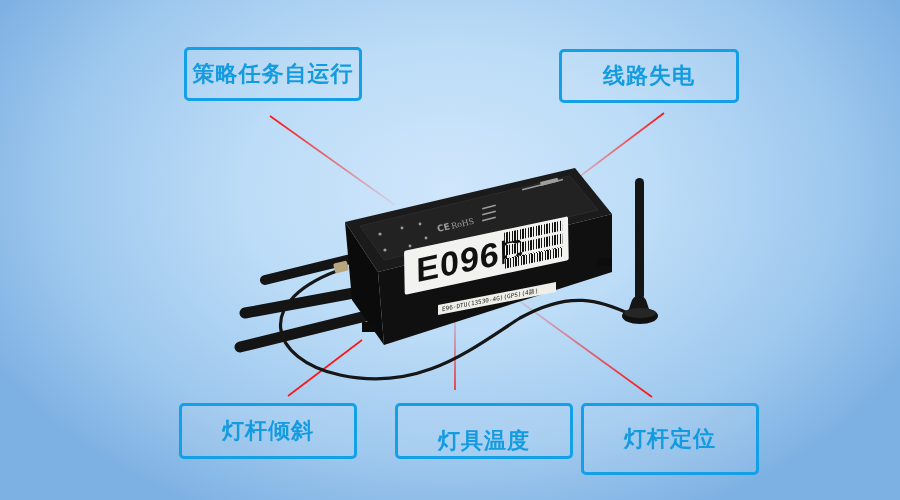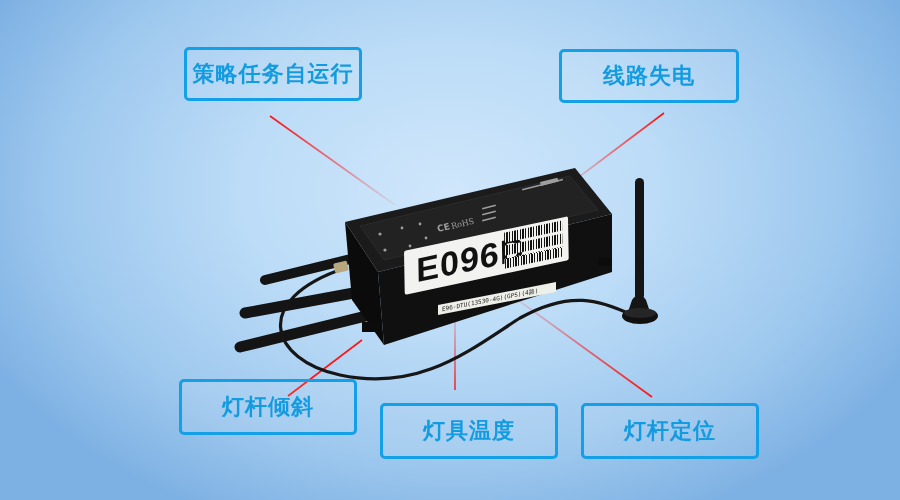--- a/index.html
+++ b/index.html
@@ -128,23 +128,23 @@
     </div>
   </div>
   <div class="serial-strip">E96-DTU(13530-4G)(GPS)(4路)</div>
 
   <div class="callout" style="left:184px; top:47px; width:178px;">
     <span>策略任务自运行</span>
   </div>
   <div class="callout" style="left:559px; top:49px; width:180px;">
     <span>线路失电</span>
   </div>
-  <div class="callout" style="left:179px; top:379px; width:178px; height:56px;font-family:Liberation Serif, serif;">
+  <div class="callout" style="left:179px; top:403px; width:178px; height:56px;font-family:Liberation Serif, serif;">
     <span>灯杆倾斜</span>
   </div>
-  <div class="callout" style="left:380px; top:403px; width:178px; height:56px;">
+  <div class="callout" style="left:395px; top:403px; width:178px; height:56px;align-items:flex-end;">
     <span>灯具温度</span>
   </div>
-  <div class="callout" style="left:581px; top:403px; width:178px; height:56px;">
+  <div class="callout" style="left:581px; top:403px; width:178px; height:72px;">
     <span>灯杆定位</span>
   </div>
 
 </div>
 
 </body></html>

